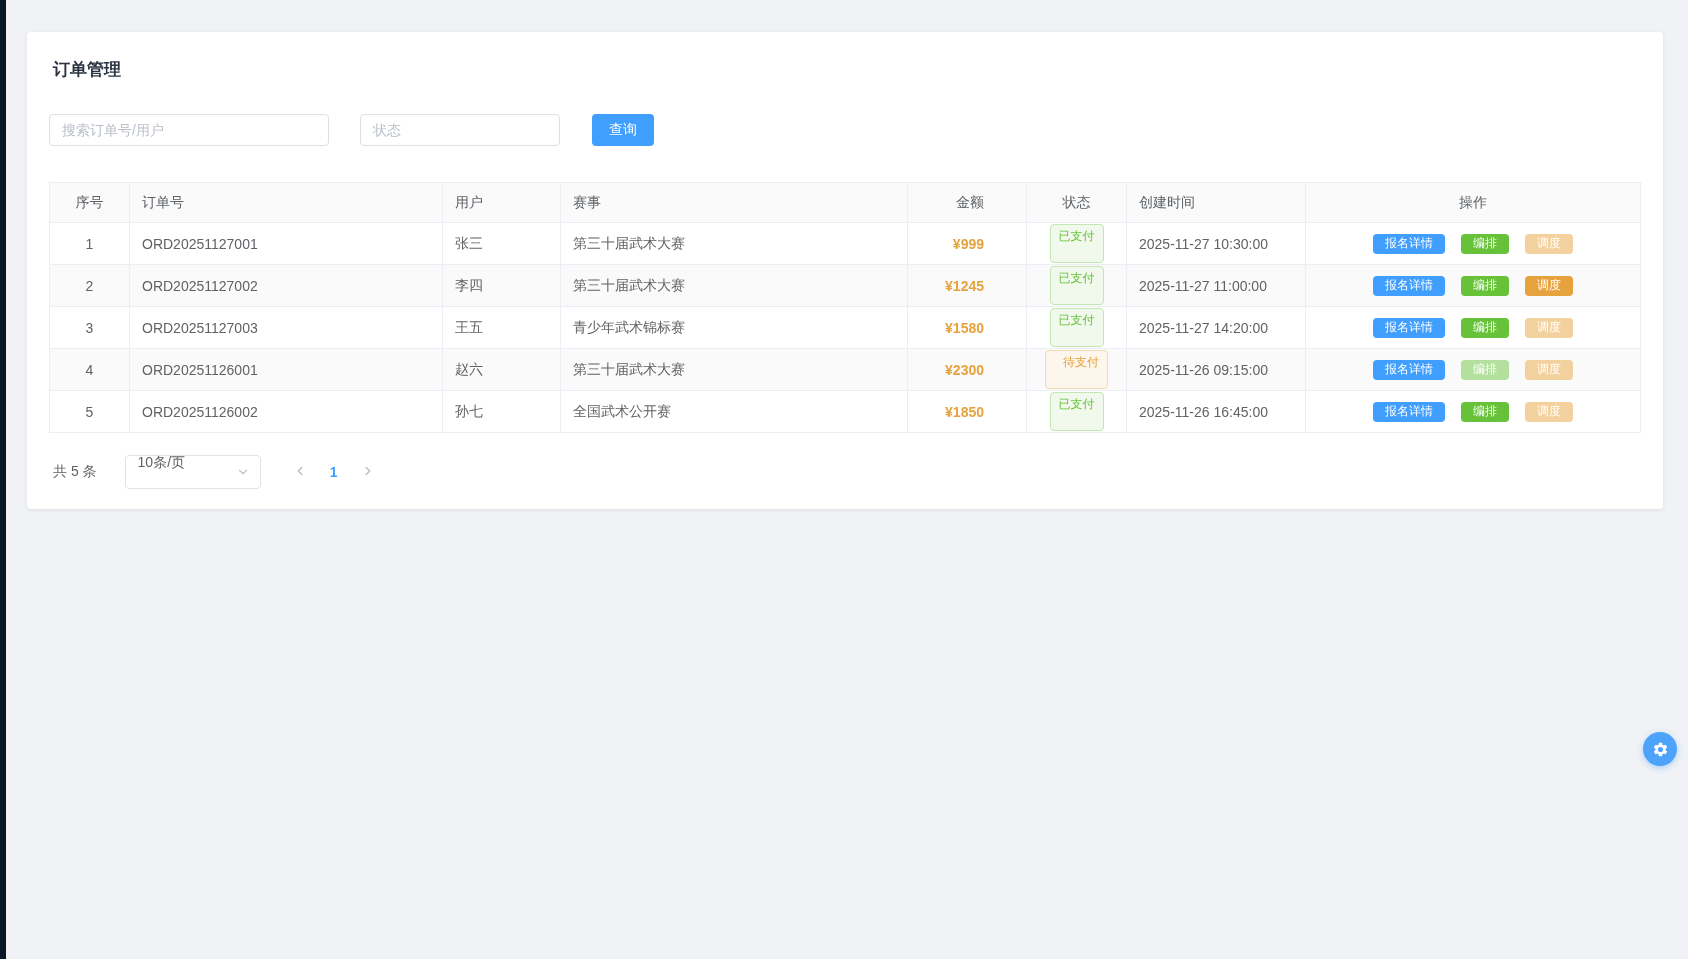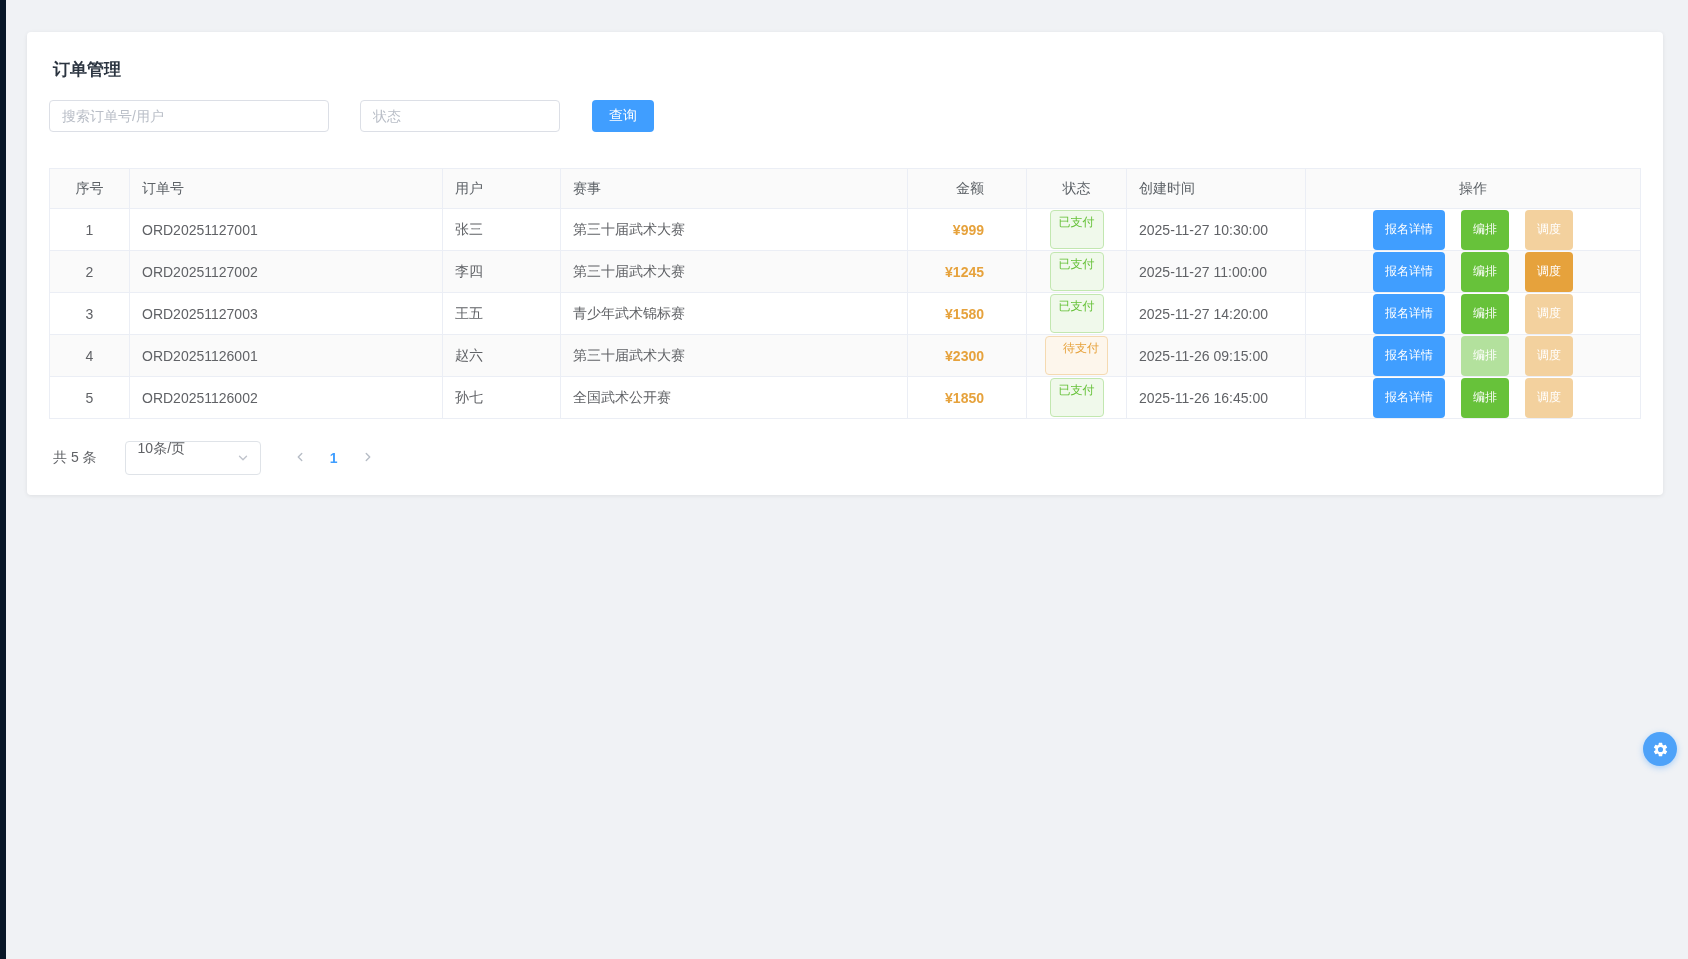--- a/index.html
+++ b/index.html
@@ -17,21 +17,21 @@
     color:var(--text);
   }
   .left-strip{position:absolute;left:0;top:0;width:6px;height:959px;background:var(--left-strip);}
   .card{
     position:absolute;left:27px;top:32px;width:1636px;
     background:#fff;border-radius:4px;
     box-shadow:0 1px 4px rgba(0,0,0,.08);
     padding:26px 22px 20px 22px;
   }
   .page-title{font-size:17px;font-weight:bold;color:#2b3440;margin:0 0 0 4px;line-height:24px;}
-  .filter-row{display:flex;align-items:center;margin-top:18px;}
+  .filter-row{display:flex;align-items:center;margin-top:32px;}
   .t-input{
     height:32px;border:1px solid #dcdfe6;border-radius:4px;
     padding:0 12px;font-size:14px;color:var(--text);outline:none;
     font-family:inherit;background:#fff;
   }
   .t-input::placeholder{color:#b9bec7;}
   .search-input{width:280px;}
   .status-input{width:200px;margin-left:31px;}
   .btn-query{
     margin-left:32px;width:62px;height:32px;border:none;border-radius:4px;
@@ -54,21 +54,21 @@
   .c-center{text-align:center !important;}
   .c-right{text-align:right !important;padding-right:42px !important;}
   .amount{color:var(--warning);font-weight:600;}
   .badge{
     display:inline-block;padding:0 8px;height:39px;line-height:22px;
     font-size:12px;border-radius:4px;border:1px solid transparent;
   }
   .badge.paid{background:#f0f9eb;border-color:#c2e7b0;color:var(--success);}
   .badge.pending{background:#fdf6ec;border-color:#f5dab1;color:var(--warning);padding-left:17px;}
   .btn{
-    display:inline-block;height:40px;padding:0 12px;margin:0 6px;
+    display:inline-block;height:20px;padding:0 12px;margin:0 6px;
     border:none;border-radius:4px;color:#fff;font-size:12px;cursor:pointer;
     font-family:inherit;vertical-align:middle;
   }
   .b-primary{background:var(--primary);}
   .b-success{background:var(--success);}
   .b-warning{background:var(--warning);}
   .b-success.is-disabled{background:var(--success-disabled);cursor:not-allowed;}
   .b-warning.is-disabled{background:var(--warning-disabled);cursor:not-allowed;}
   .pagination{display:flex;align-items:center;margin-top:22px;margin-left:4px;font-size:14px;}
   .total-text{color:var(--text);margin-right:28px;}

